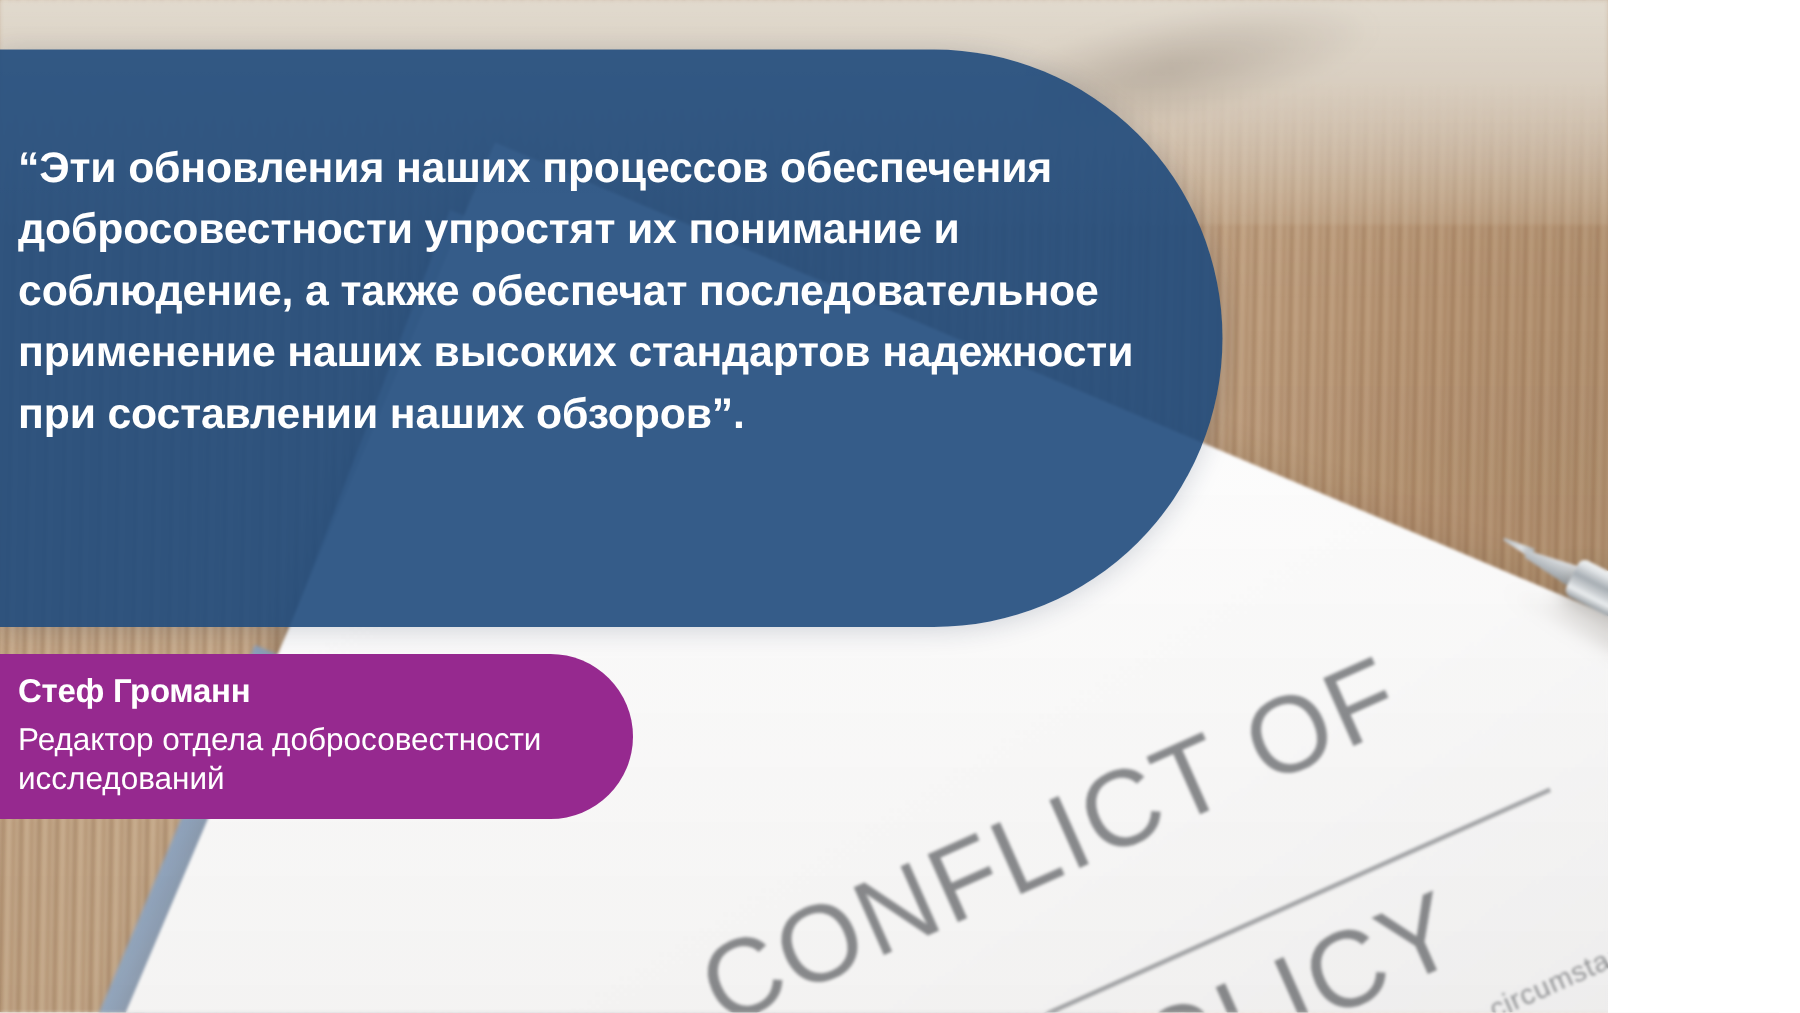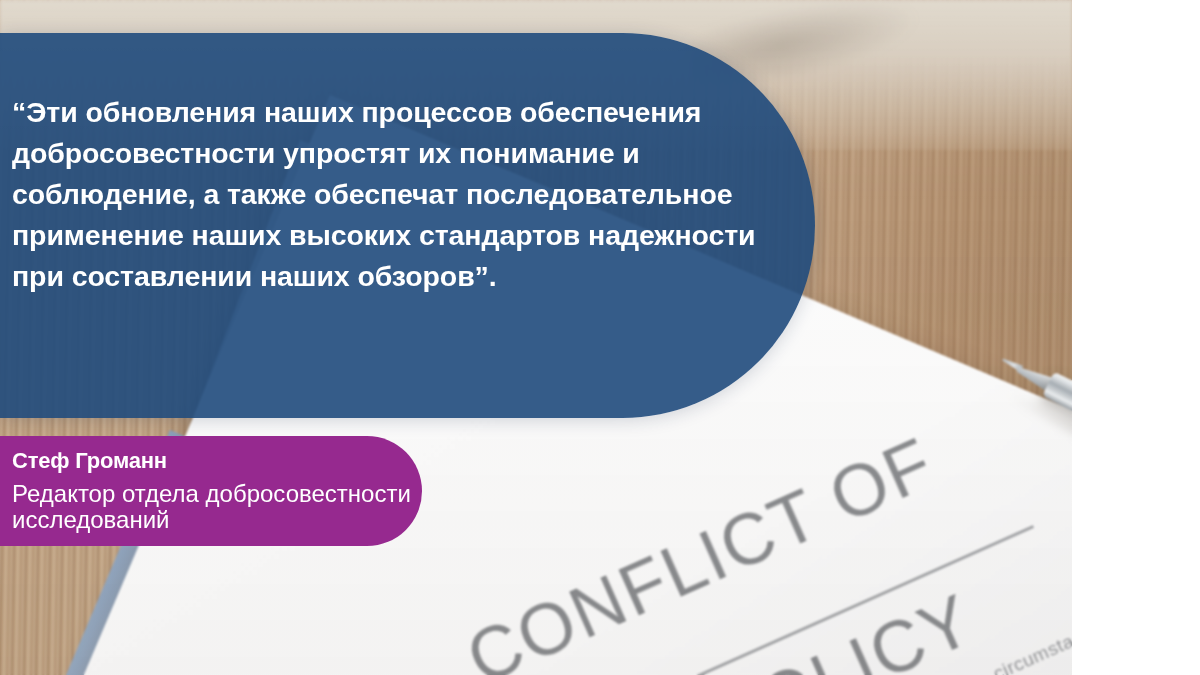--- a/index.html
+++ b/index.html
@@ -256,21 +256,21 @@
     letter-spacing: -0.2px;
     line-height: 36px;
     white-space: nowrap;
   }
   .role-text {
     position: absolute;
     left: 12px;
     top: 481px;
     width: 400px;
     color: #ffffff;
-    font-size: 24px;
+    font-size: 21px;
     font-weight: 400;
     line-height: 26px;
     white-space: pre-line;
   }
 </style>
 </head>
 <body>
 
 <div id="stage">
 

